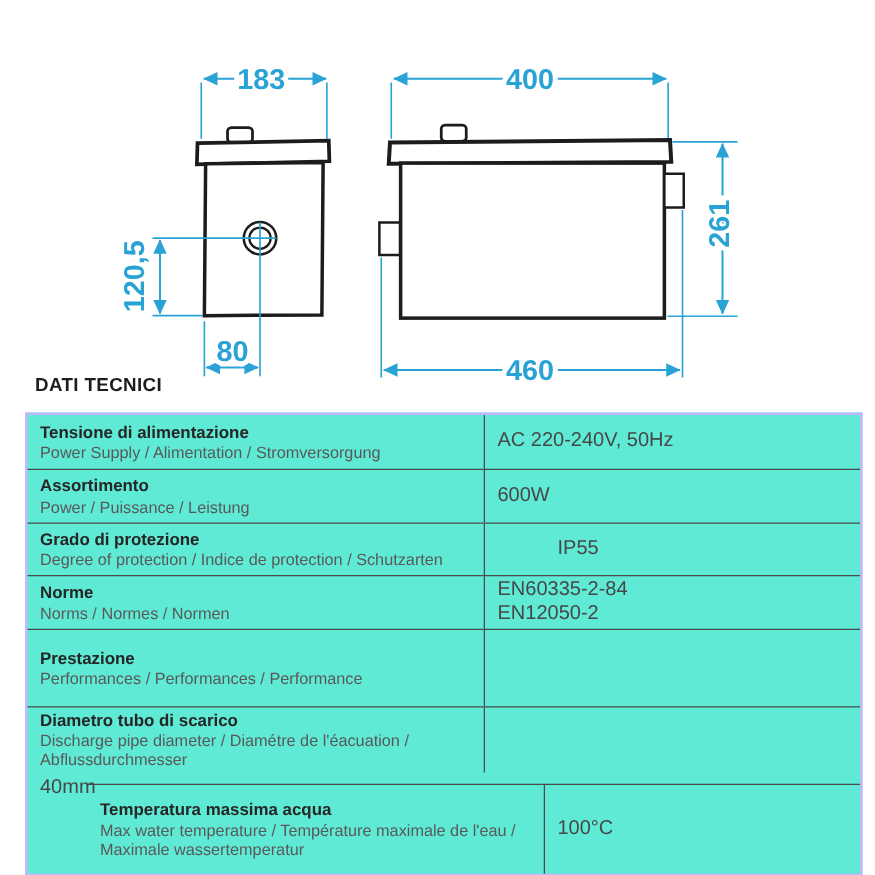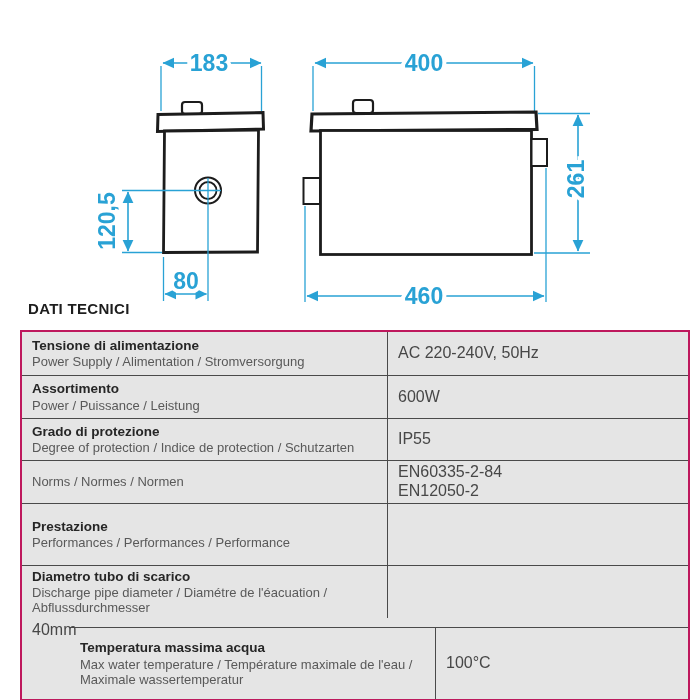--- a/index.html
+++ b/index.html
@@ -19,27 +19,27 @@
     text-anchor:middle;dominant-baseline:central;
   }
 
   .section-title{
     position:absolute;left:28px;top:300px;
     font-size:15px;font-weight:bold;color:#1d1d1d;letter-spacing:.3px;
   }
 
   .spec-table{
     position:absolute;left:20px;top:330px;width:670px;
-    box-sizing:border-box;border:2px solid #be185d;background:#e5e5e5;
+    box-sizing:border-box;border:2px solid #c4b5fd;background:#5eead4;
   }
   .spec-row{display:flex;box-sizing:border-box;}
   .spec-row + .spec-row{border-top:1px solid #4a4a4a;}
   .spec-row:nth-child(1){height:43px;}
   .spec-row:nth-child(2){height:43px;}
-  .spec-row:nth-child(3){height:42px;}
+  .spec-row:nth-child(3){height:42px;gap:48px;}
   .spec-row:nth-child(4){height:43px;}
   .spec-row:nth-child(5){height:62px;}
   .spec-row:nth-child(6){height:62px;flex-direction:column;}
   .spec-row:nth-child(7){height:72px;margin-left:48px;}
   .cell-label{
     width:366px;box-sizing:border-box;border-right:1px solid #4a4a4a;
     padding:3px 12px 3px 10px;display:flex;flex-direction:column;justify-content:center;
   }
   .row-title{font-size:13.5px;font-weight:bold;color:#262626;line-height:1.2;}
   .row-subtitle{font-size:13px;color:#595959;line-height:1.16;}
@@ -134,20 +134,21 @@
   <div class="spec-row">
     <div class="cell-label">
       <div class="row-title">Grado di protezione</div>
       <div class="row-subtitle">Degree of protection / Indice de protection / Schutzarten</div>
     </div>
     <div class="cell-value">IP55</div>
   </div>
 
   <div class="spec-row">
     <div class="cell-label">
+      <div class="row-title">Norme</div>
       <div class="row-subtitle">Norms / Normes / Normen</div>
     </div>
     <div class="cell-value">EN60335-2-84
 EN12050-2</div>
   </div>
 
   <div class="spec-row">
     <div class="cell-label">
       <div class="row-title">Prestazione</div>
       <div class="row-subtitle">Performances / Performances / Performance</div>

